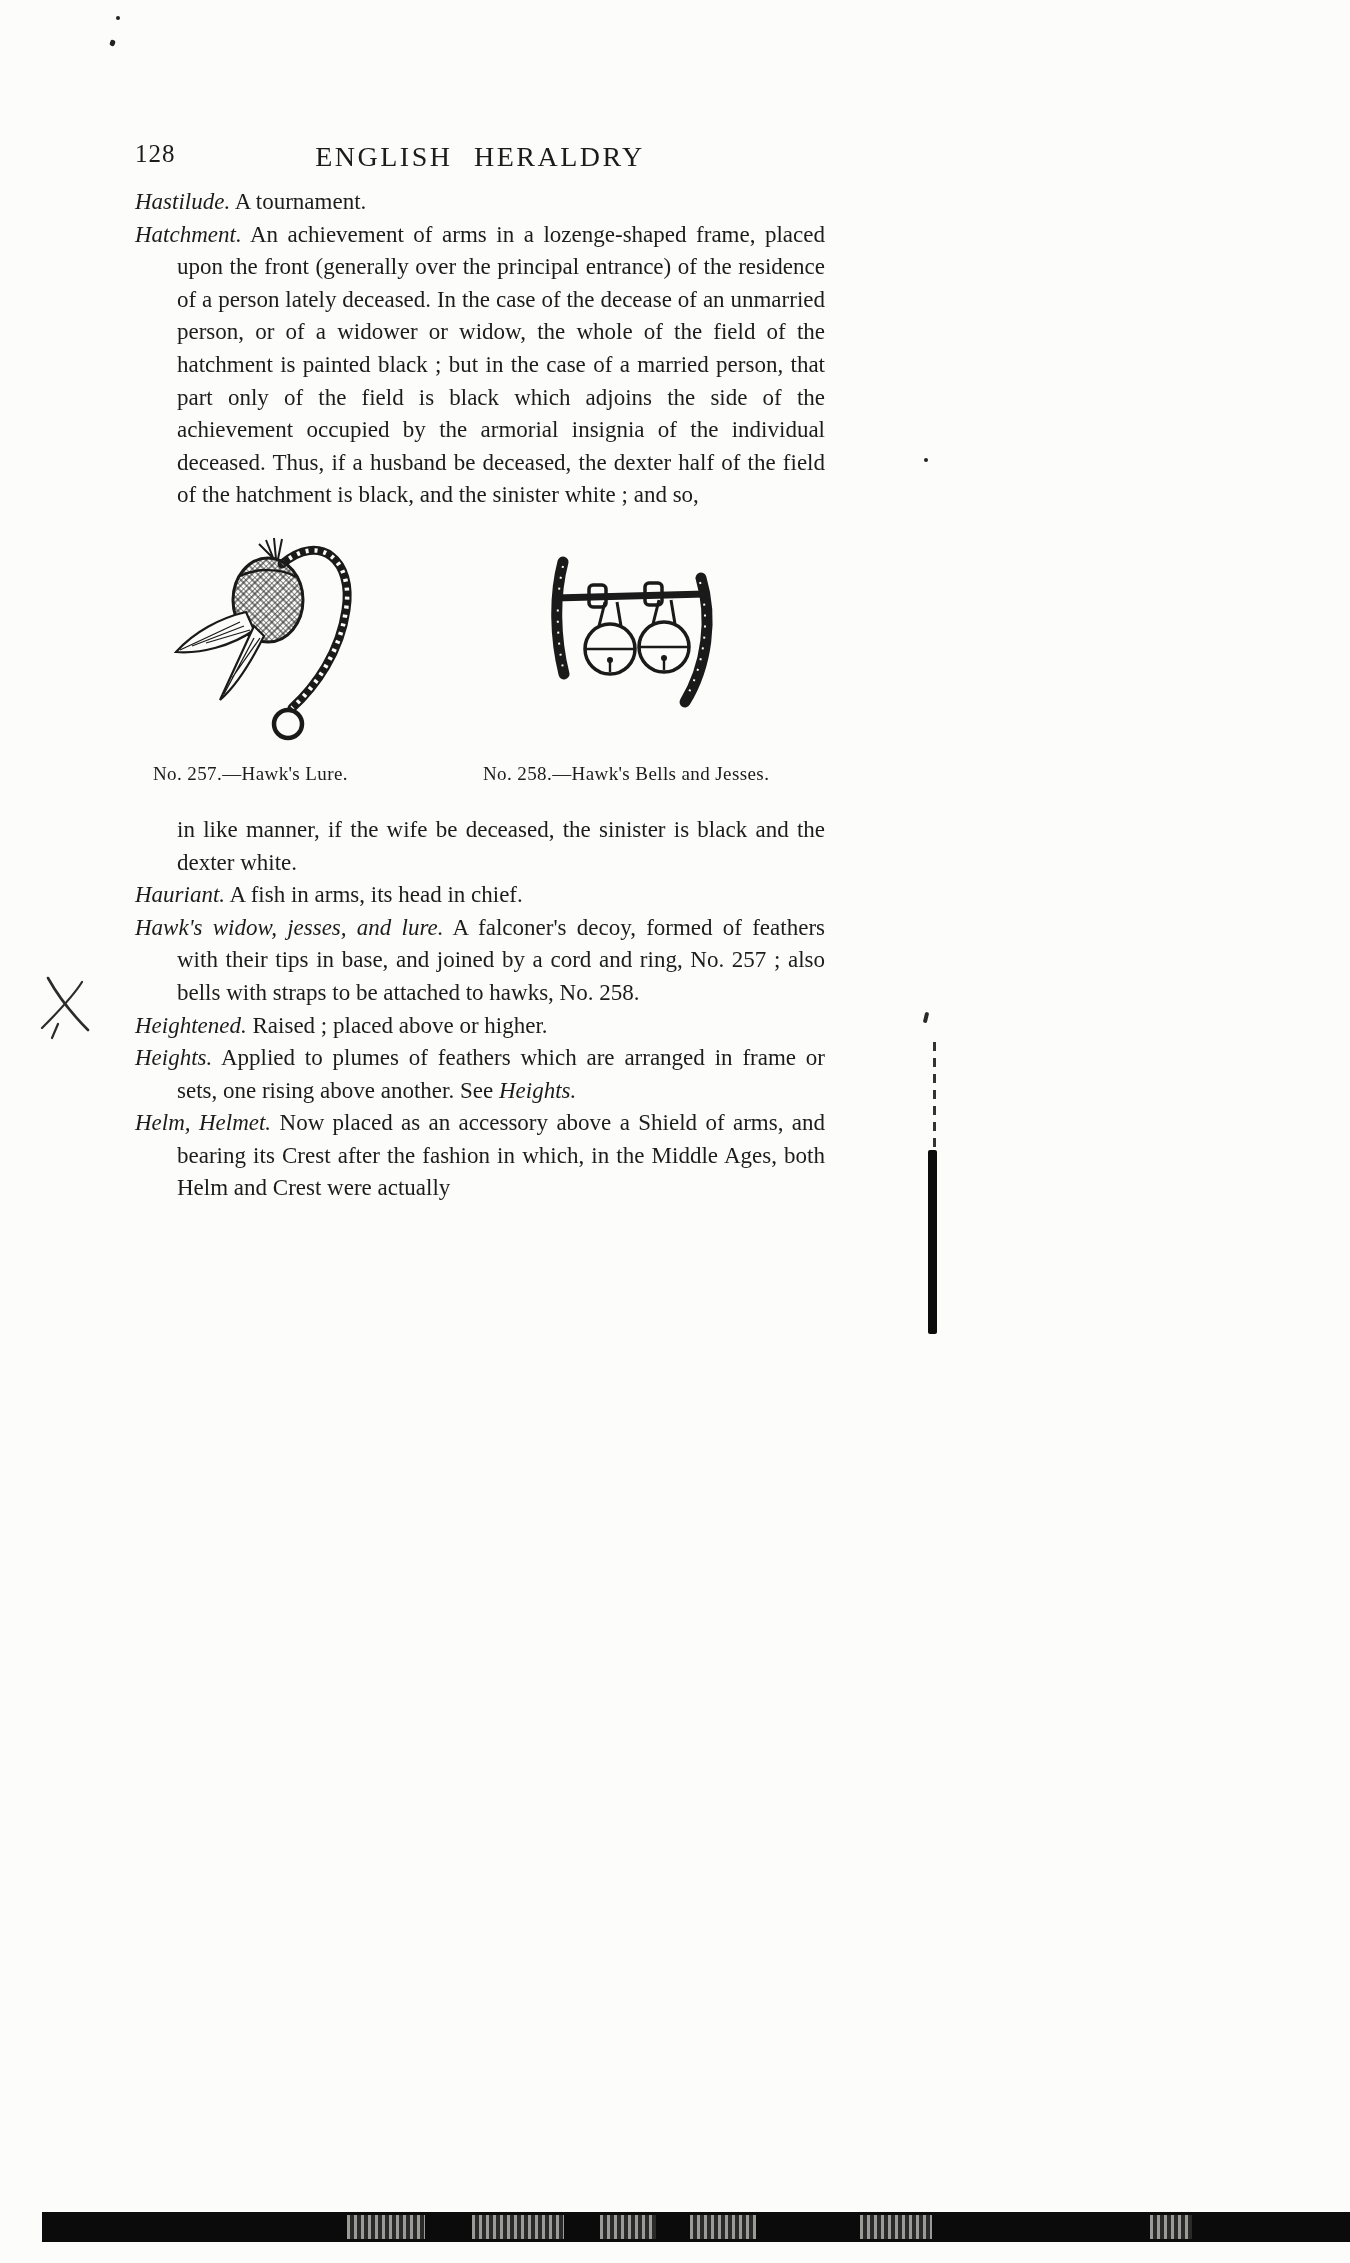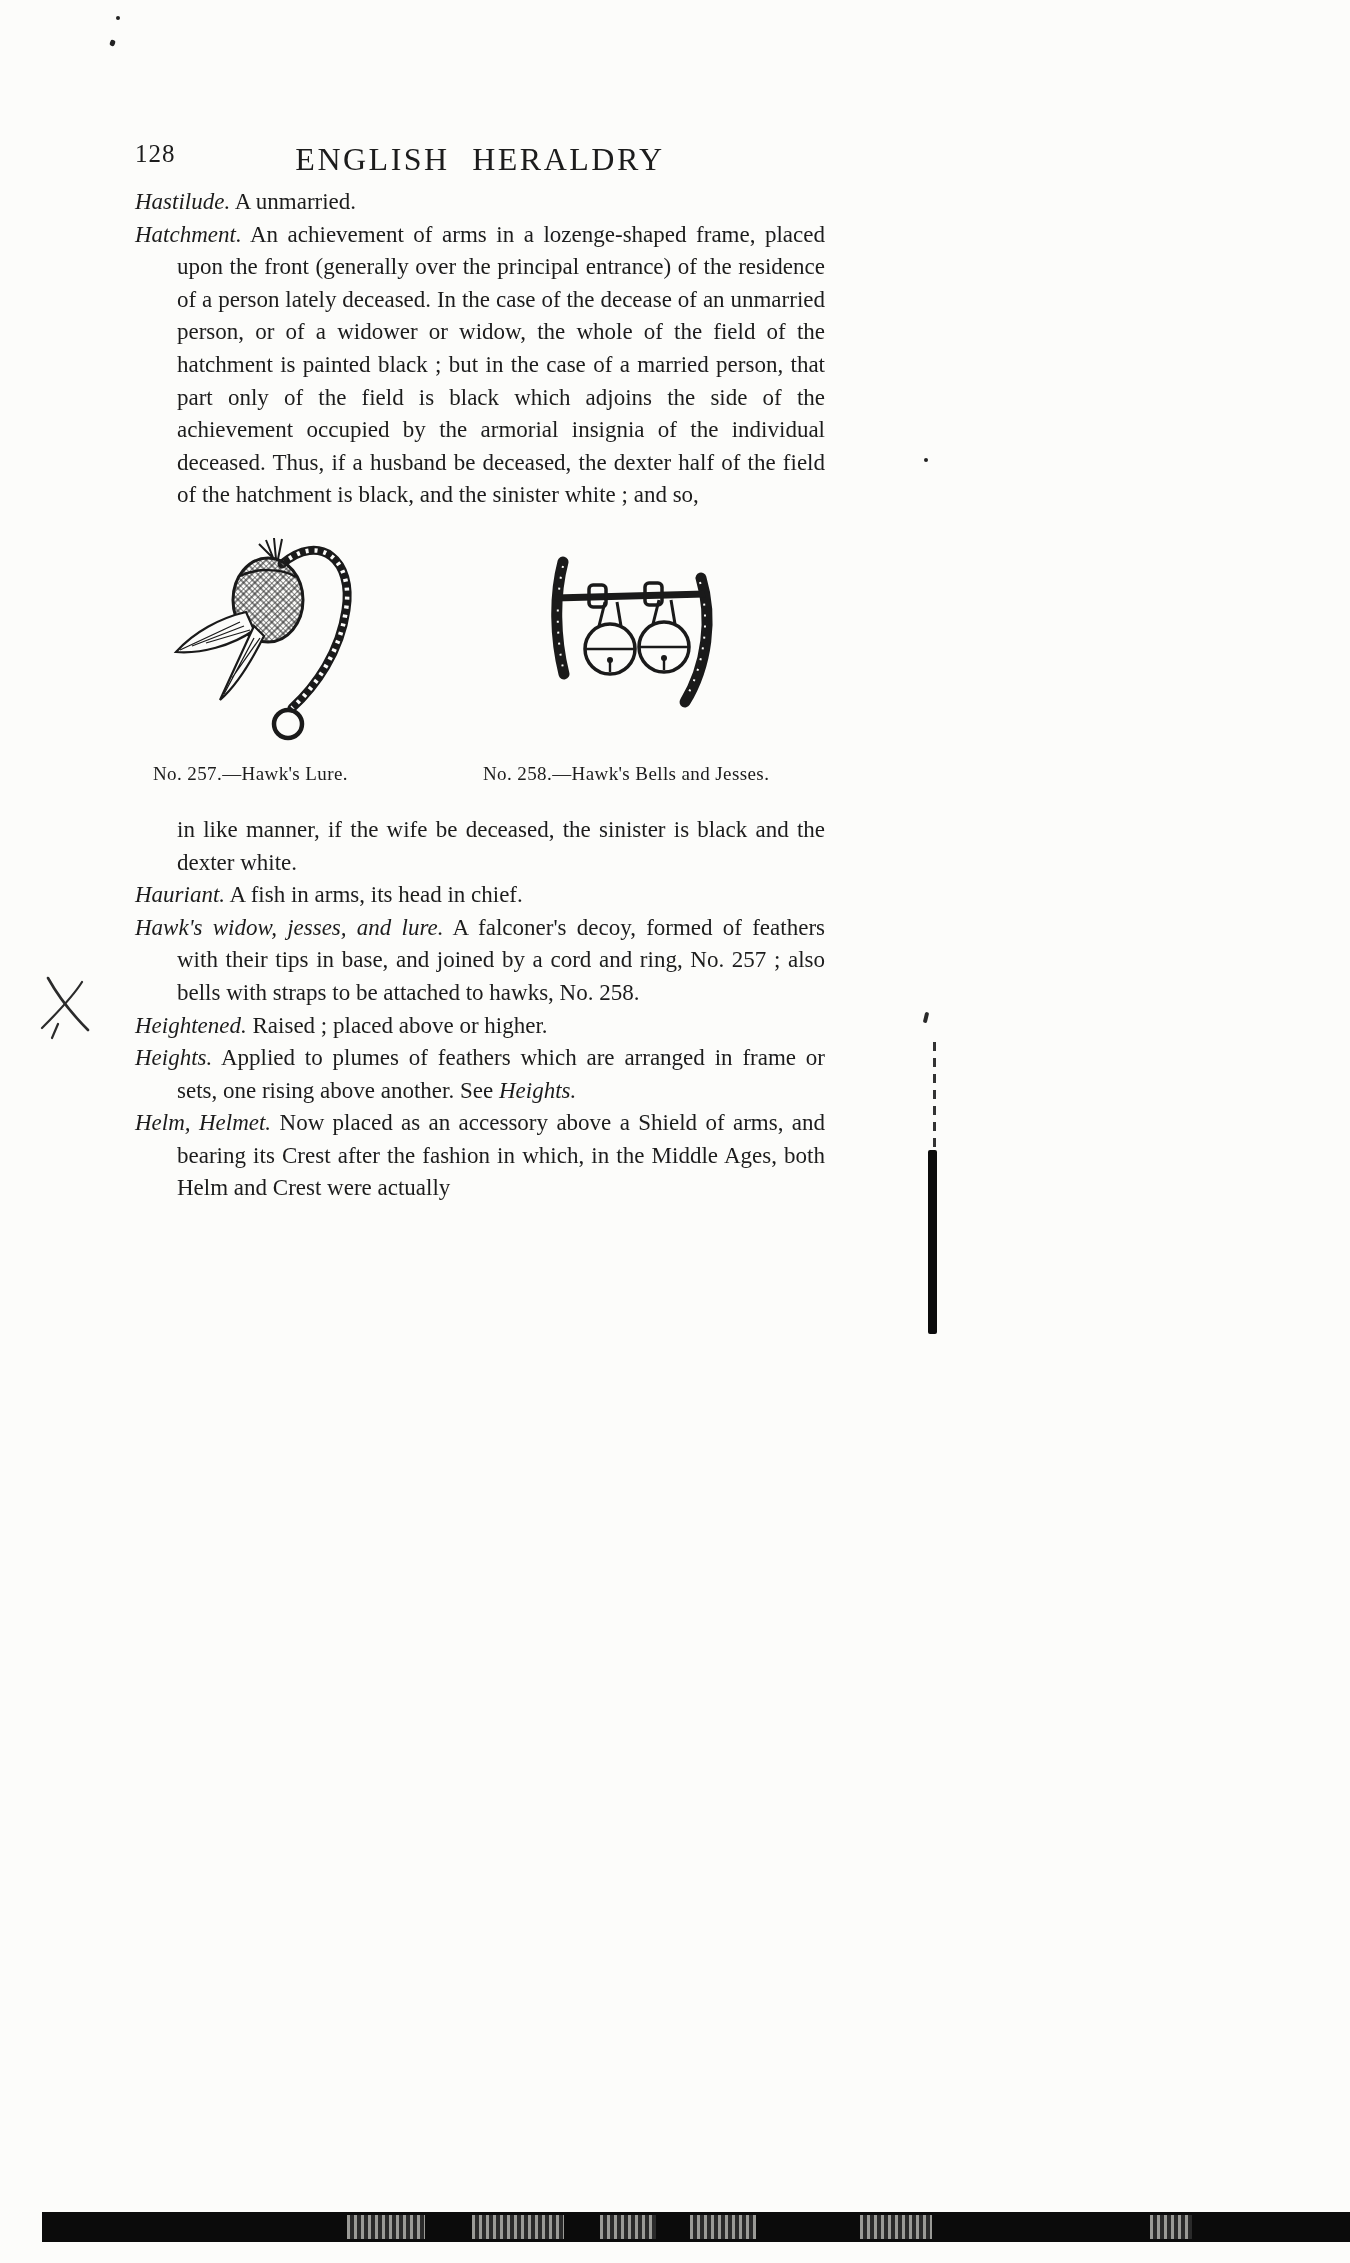--- a/index.html
+++ b/index.html
@@ -8,21 +8,21 @@
     width:1350px;height:2263px;
     background:#fcfcfa;
     font-family:"Liberation Serif","DejaVu Serif",serif;
     color:#1c1c1c;
     overflow:hidden;
   }
   
   .header{position:absolute;top:140px;left:135px;width:690px;height:34px;}
   .page-number{position:absolute;left:0;top:0;font-size:25px;letter-spacing:1px;}
   .running-title{position:absolute;left:0;top:1px;width:100%;text-align:center;
-    font-size:32px;letter-spacing:2.5px;word-spacing:12px;}
+    font-size:28px;letter-spacing:2.5px;word-spacing:12px;}
   
   .column{
     position:absolute;left:135px;top:186px;width:690px;
     font-size:23px;line-height:32.6px;text-align:justify;
   }
   .entry{margin:0;padding-left:42px;text-indent:-42px;}
   .entry-cont{margin:0;padding-left:42px;text-indent:0;}
   .term{font-style:italic;}
   .ital{font-style:italic;}
   
@@ -64,21 +64,21 @@
 <div class="page">
 
   <div class="header">
     <div class="page-number">128</div>
     <div class="running-title">ENGLISH HERALDRY</div>
   </div>
 
   <div class="column">
 
     <p class="entry"><span class="term">Hastilude.</span>
-      <span>A unmarried.</span></p>
+      <span>A tournament.</span></p>
 
     <p class="entry"><span class="term">Hatchment.</span>
       <span>An achievement of arms in a lozenge-shaped frame, placed upon the front (generally over the principal entrance) of the residence of a person lately deceased. In the case of the decease of an unmarried person, or of a widower or widow, the whole of the field of the hatchment is painted black ; but in the case of a married person, that part only of the field is black which adjoins the side of the achievement occupied by the armorial insignia of the individual deceased. Thus, if a husband be deceased, the dexter half of the field of the hatchment is black, and the sinister white ; and so,</span></p>
 
     <div class="figures">
 
       <svg class="fig-svg fig-lure" width="215" height="222" viewBox="0 0 215 222">
         <defs>
           <pattern id="xhatch" width="8" height="8" patternUnits="userSpaceOnUse" patternTransform="rotate(45)">
             <path d="M0 0H8M0 4H8" stroke="#222" stroke-width="1.1"></path>

